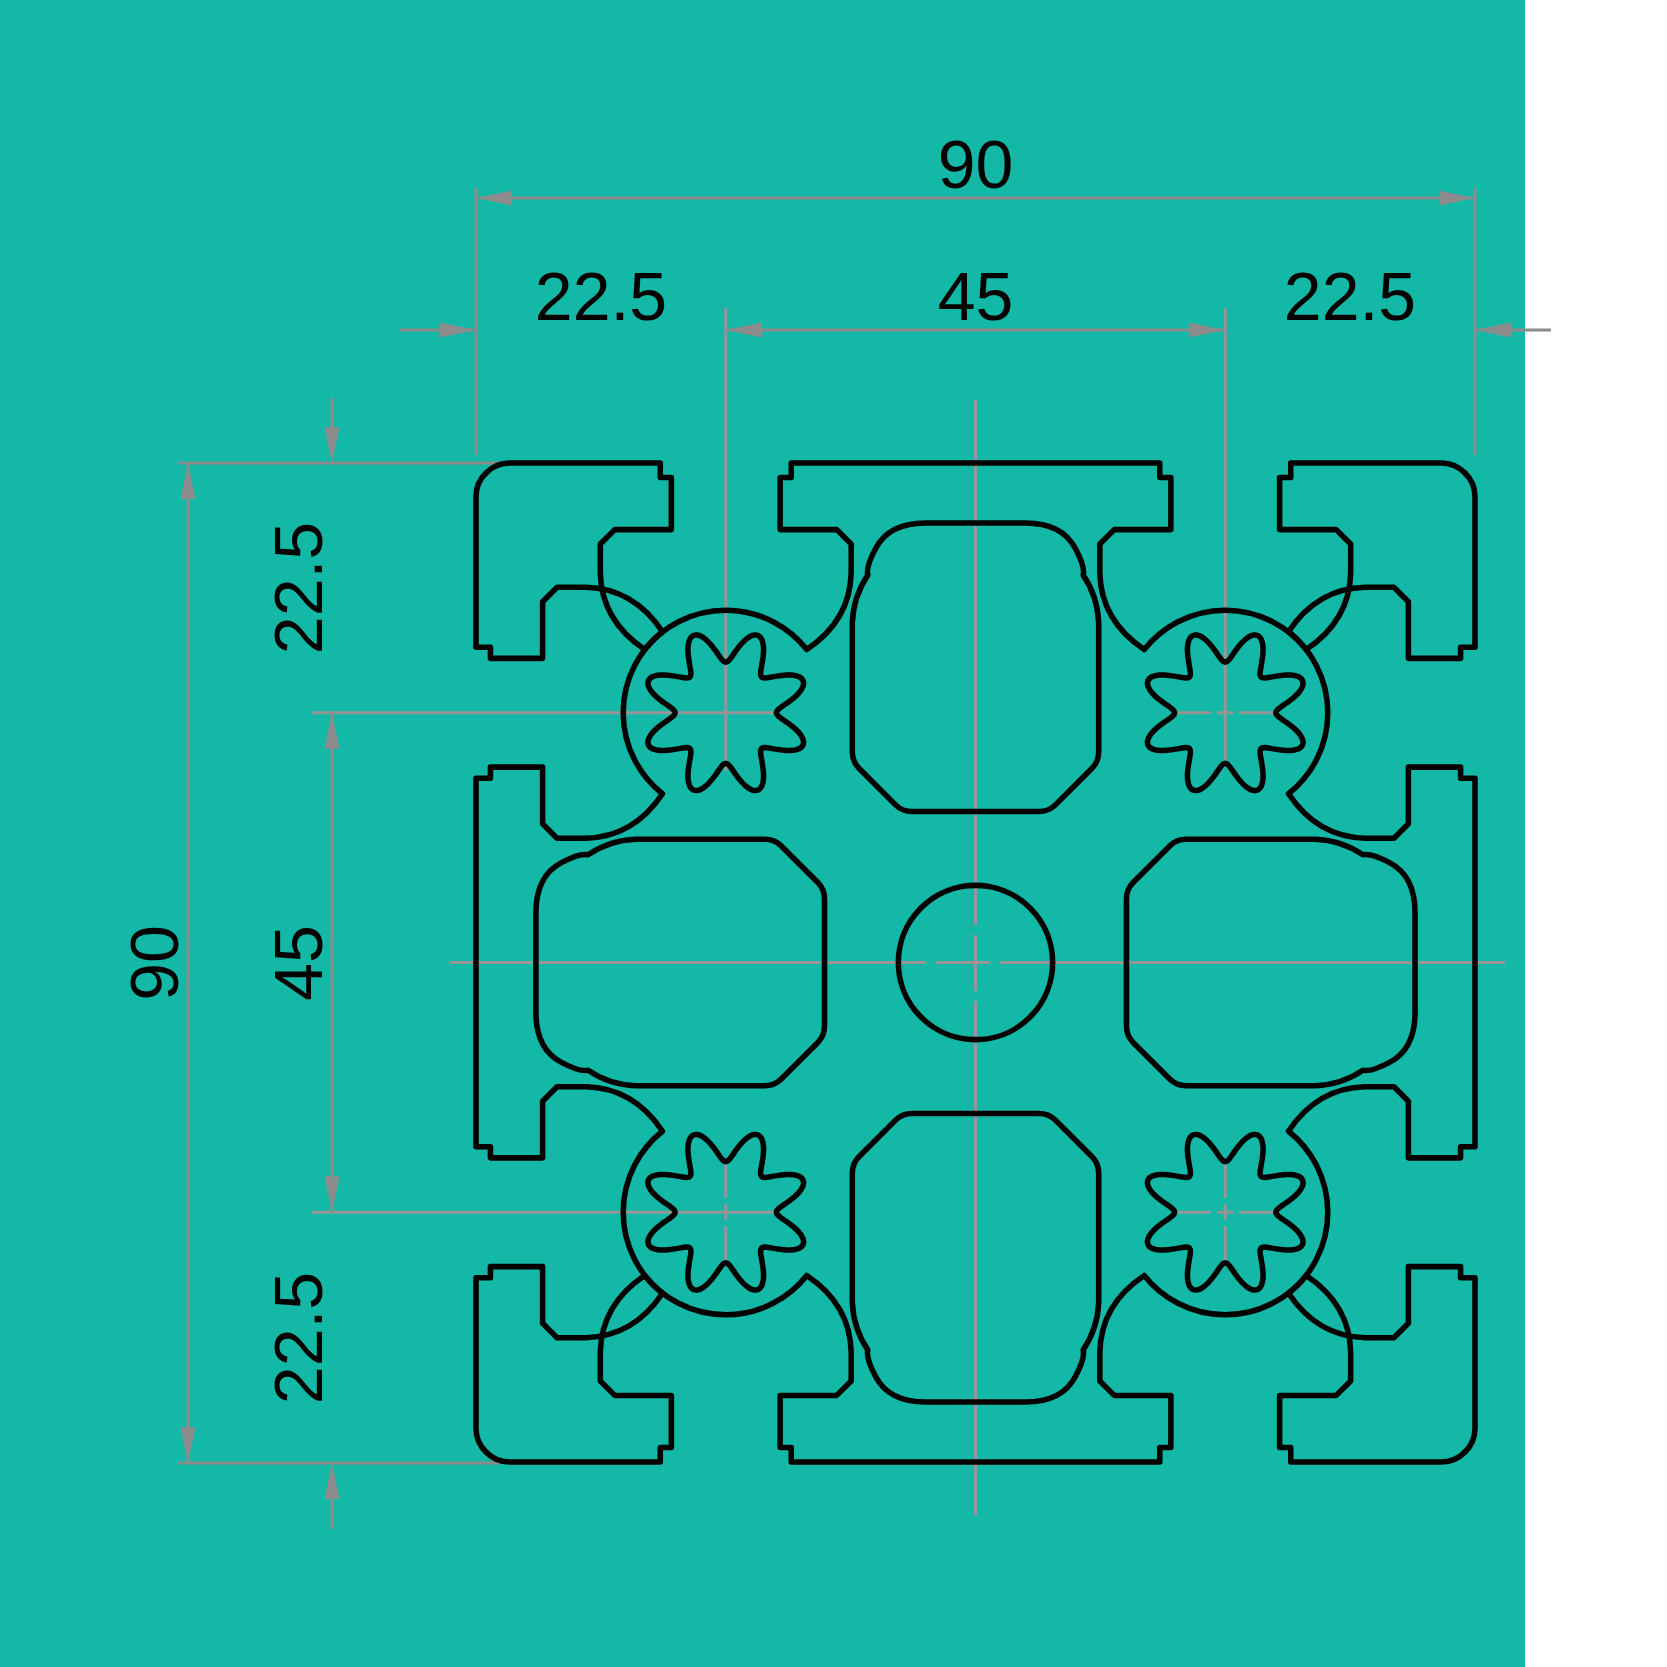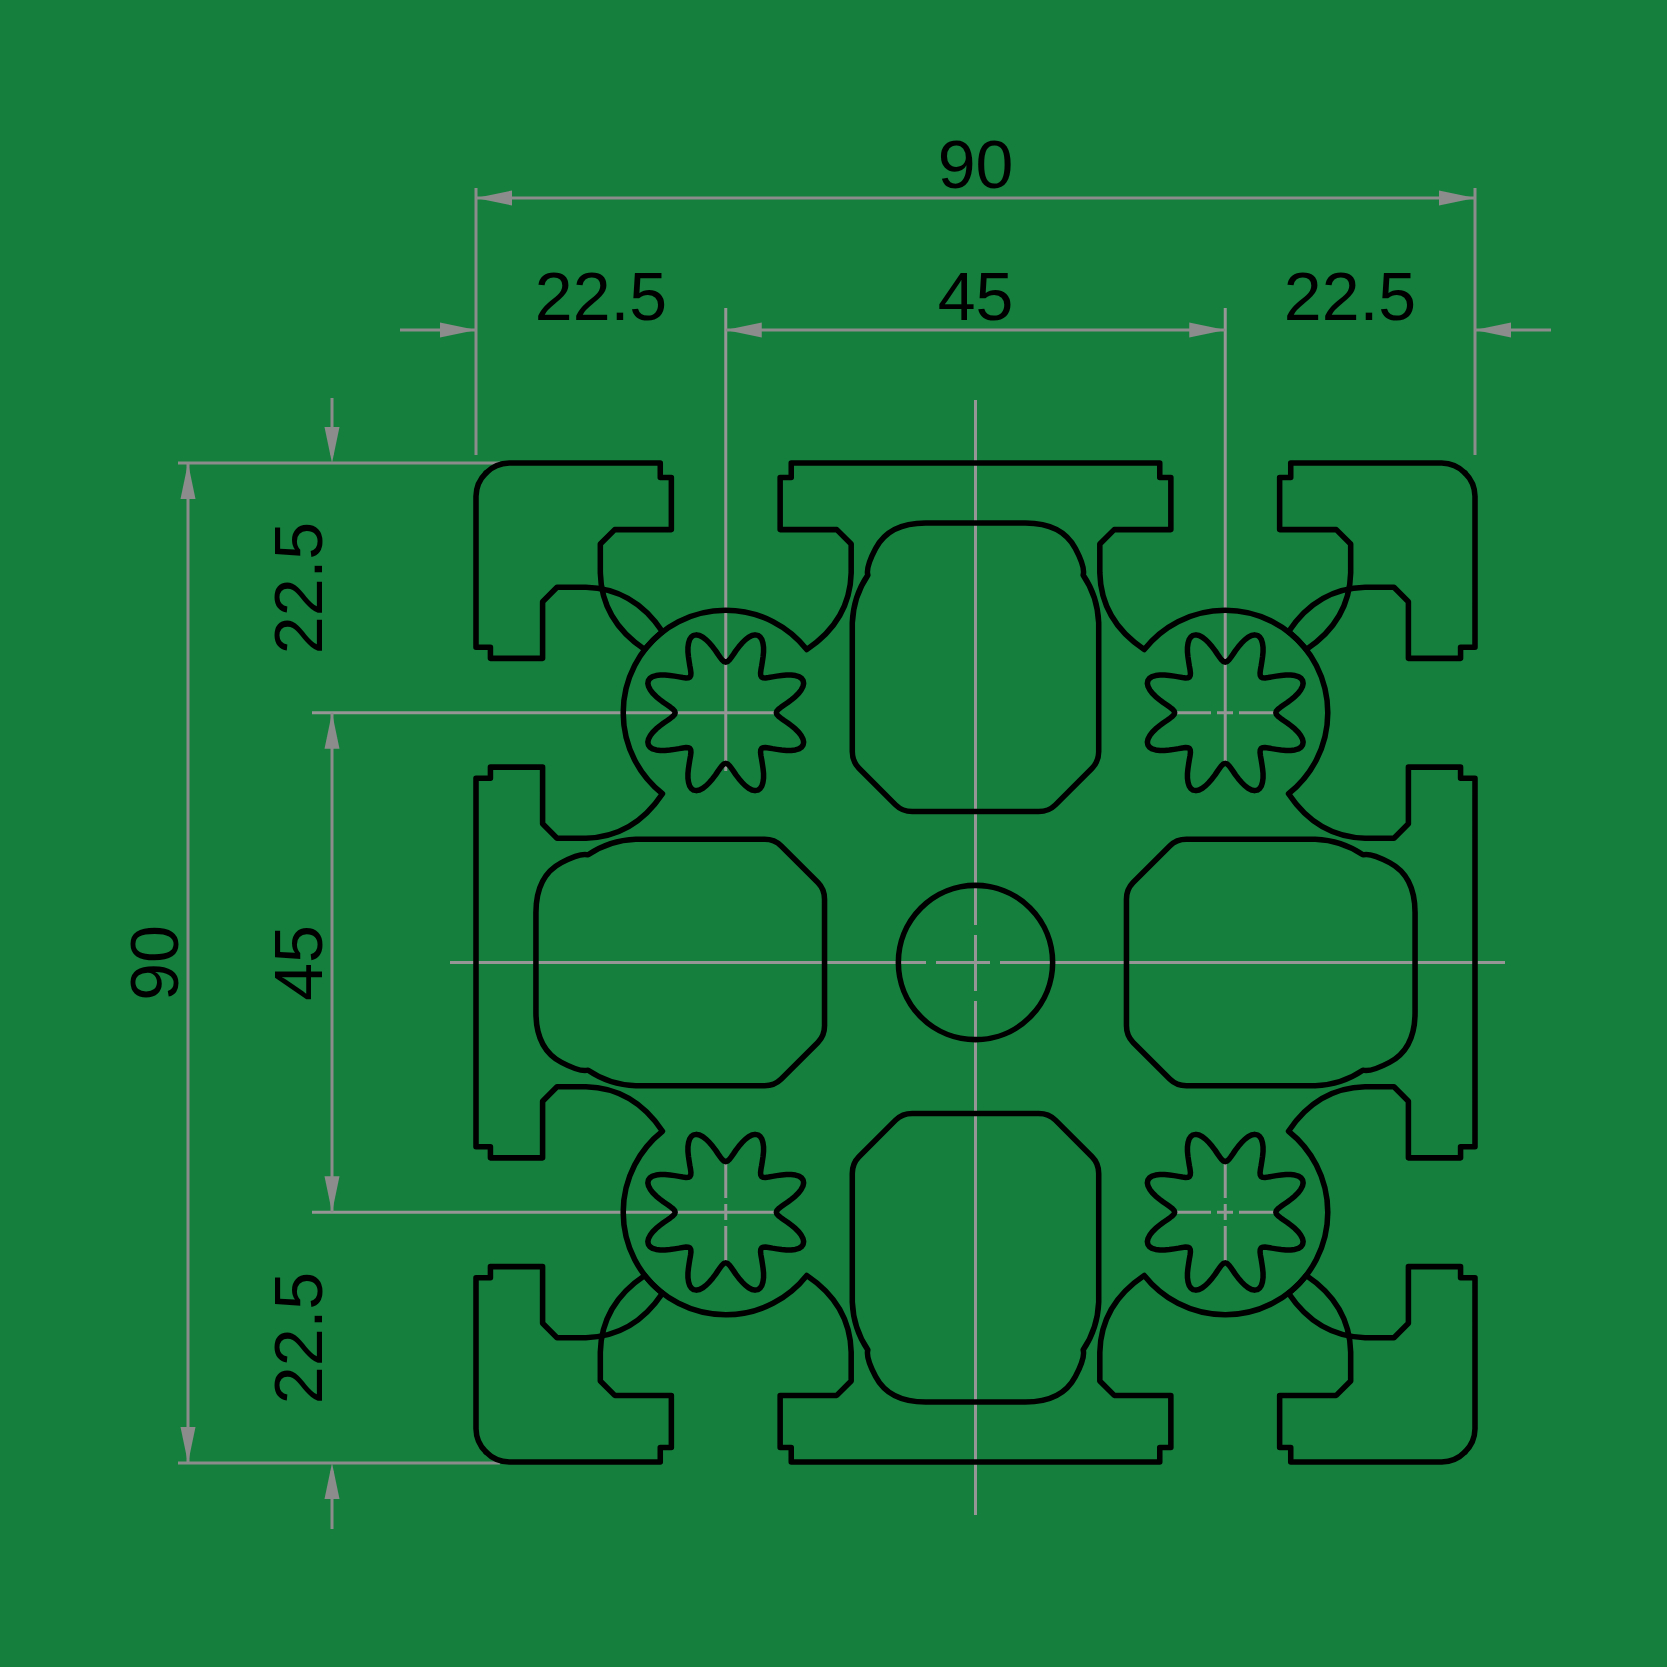--- a/index.html
+++ b/index.html
@@ -1,16 +1,16 @@
 <!DOCTYPE html>
 <html><head>
 <meta charset="utf-8">
 <style>
   html,body{margin:0;padding:0;background:#fff;}
-  .stage{width:1667px;height:1667px;position:relative;background:#15803d;
+  .stage{width:1525px;height:1667px;position:relative;background:#14b8a6;
          font-family:"Liberation Sans", sans-serif;}
   svg{display:block;}
   .blk{stroke:#000;fill:none;stroke-linejoin:round;stroke-linecap:round;}
   .cl{stroke:#969696;stroke-width:3;fill:none;stroke-linecap:butt;}
   .dimline{stroke:#8c8c8c;stroke-width:3;fill:none;stroke-linecap:butt;}
   .arrow{fill:#8c8c8c;stroke:none;}
   .dimtext{fill:#000;font-size:68px;font-family:"Liberation Sans",sans-serif;}
 </style>
 </head>
 <body>

